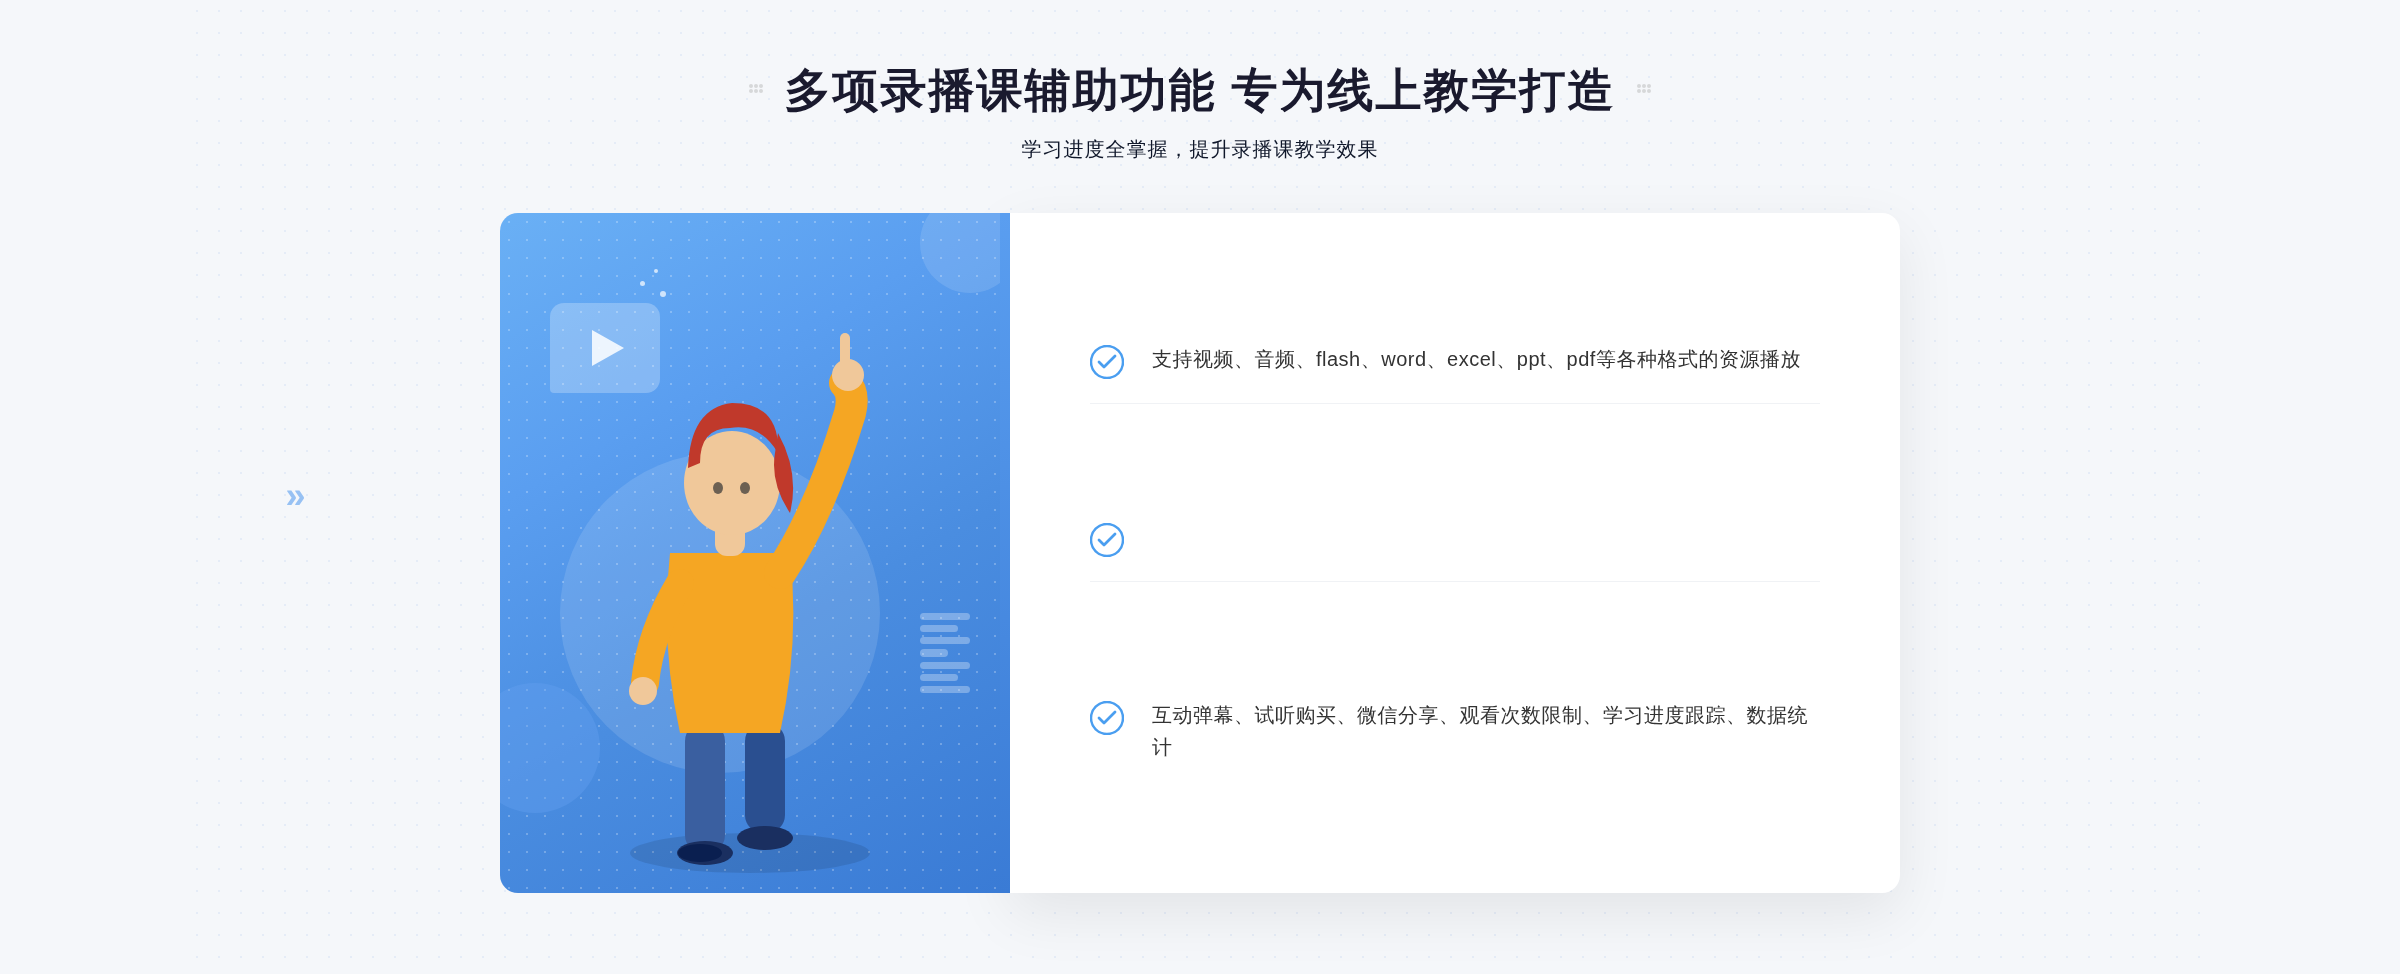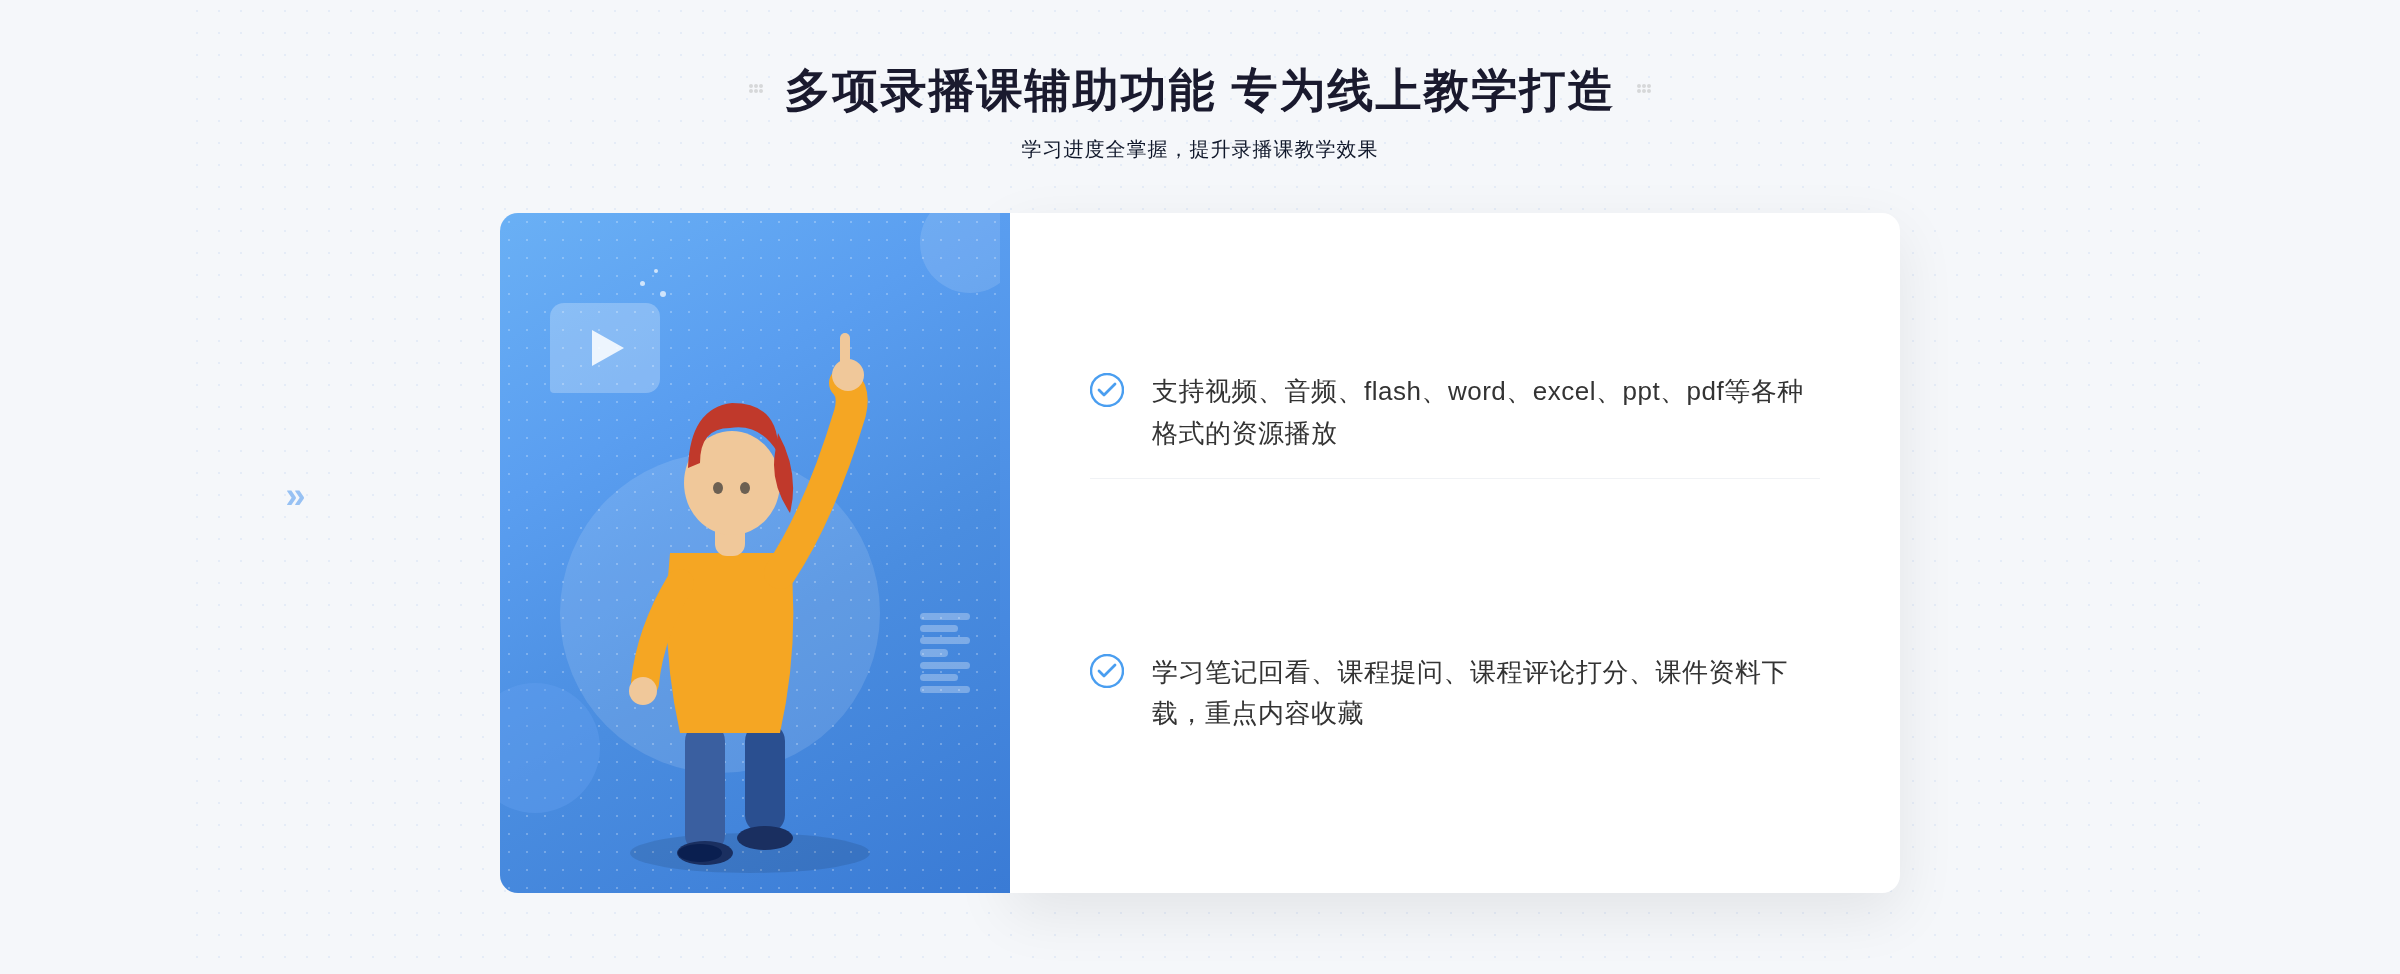--- a/index.html
+++ b/index.html
@@ -210,21 +210,21 @@
     }
 
     .check-icon {
       width: 34px;
       height: 34px;
       flex-shrink: 0;
       margin-top: 2px;
     }
 
     .feature-text {
-      font-size: 26px;
+      font-size: 20px;
       color: #333;
       line-height: 1.6;
       letter-spacing: 0.5px;
     }
 
     
     .left-arrow-deco {
       position: absolute;
       left: 100px;
       top: 50%;
@@ -380,21 +380,29 @@
       </div>
 
 
       <div class="feature-item">
         <div class="check-icon">
           <svg viewBox="0 0 34 34" xmlns="http://www.w3.org/2000/svg">
             <circle cx="17" cy="17" r="16" fill="none" stroke="#4a9ef0" stroke-width="2.5"></circle>
             <polyline points="9,17 14,22 25,11" fill="none" stroke="#4a9ef0" stroke-width="2.8" stroke-linecap="round" stroke-linejoin="round"></polyline>
           </svg>
         </div>
-        <p class="feature-text">学习笔记回看、课程提问、课程评论打分、课件资料下载，重点内容收藏</p>
-      </div>
-
+      </div>
+
+      <div class="feature-item">
+        <div class="check-icon">
+          <svg viewBox="0 0 34 34" xmlns="http://www.w3.org/2000/svg">
+            <circle cx="17" cy="17" r="16" fill="none" stroke="#4a9ef0" stroke-width="2.5"></circle>
+            <polyline points="9,17 14,22 25,11" fill="none" stroke="#4a9ef0" stroke-width="2.8" stroke-linecap="round" stroke-linejoin="round"></polyline>
+          </svg>
+        </div>
+        <p class="feature-text">互动弹幕、试听购买、微信分享、观看次数限制、学习进度跟踪、数据统计</p>
+      </div>
 
     </div>
 
   </div>
 
 </div>
 
 </body></html>

